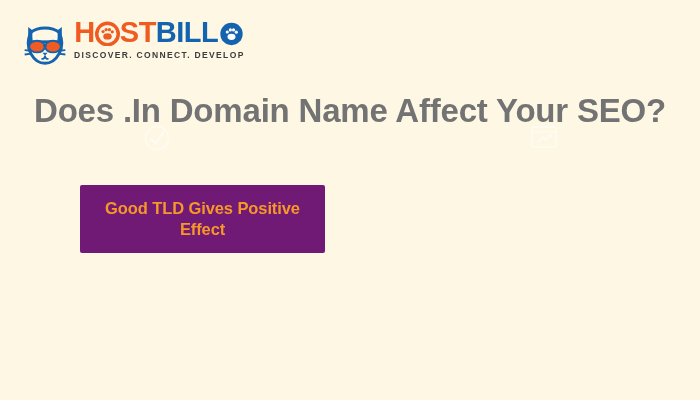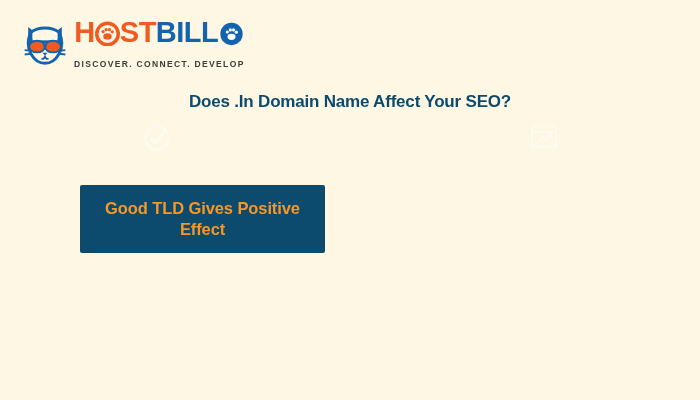--- a/index.html
+++ b/index.html
@@ -61,38 +61,38 @@
     margin-left: 1px;
   }
   .wm-o-inner {
     display: inline-block;
     width: 25px;
     height: 25px;
     position: relative;
     top: 1px;
   }
   .tagline {
-    margin-top: 12px;
+    margin-top: 3px;
     font-size: 8.5px;
     font-weight: bold;
     letter-spacing: 1.35px;
     color: #3c3c3b;
     white-space: nowrap;
   }
 
   
   .headline {
     position: absolute;
     left: 0;
     top: 92px;
     width: 700px;
     text-align: center;
-    font-size: 17px;
-    font-weight: bold;
-    color: #0c4a6e;
+    font-size: 33px;
+    font-weight: bold;
+    color: #737373;
     letter-spacing: -0.2px;
     white-space: nowrap;
   }
 
   
   .watermark {
     position: absolute;
     opacity: 0.55;
   }
   .wm-left  { left: 142px; top: 123px; width: 30px; height: 30px; }
@@ -104,21 +104,21 @@
     left: 80px;
     top: 185px;
     width: 568px;
     display: grid;
     grid-template-columns: 245px 245px;
     grid-template-rows: 68px 68px;
     column-gap: 78px;
     row-gap: 39px;
   }
   .box {
-    background: #0c4a6e;
+    background: #701a75;
     border-radius: 2px;
     display: flex;
     align-items: center;
     justify-content: center;
     text-align: center;
     padding: 0 16px;
     box-sizing: border-box;
   }
   .box-label {
     font-size: 16.5px;

